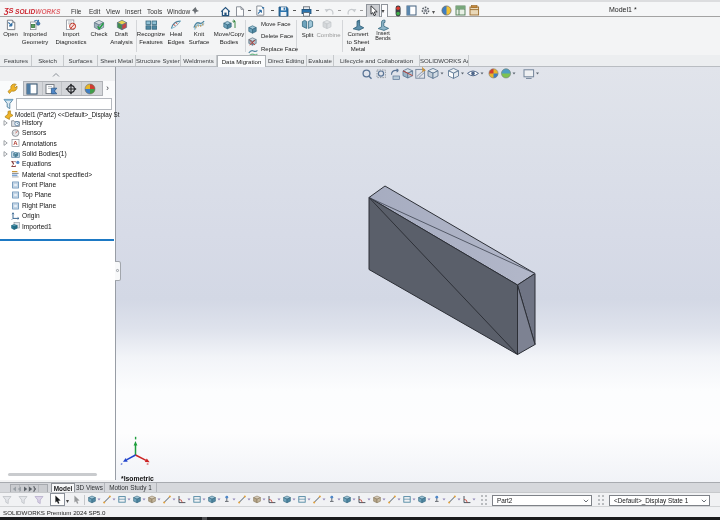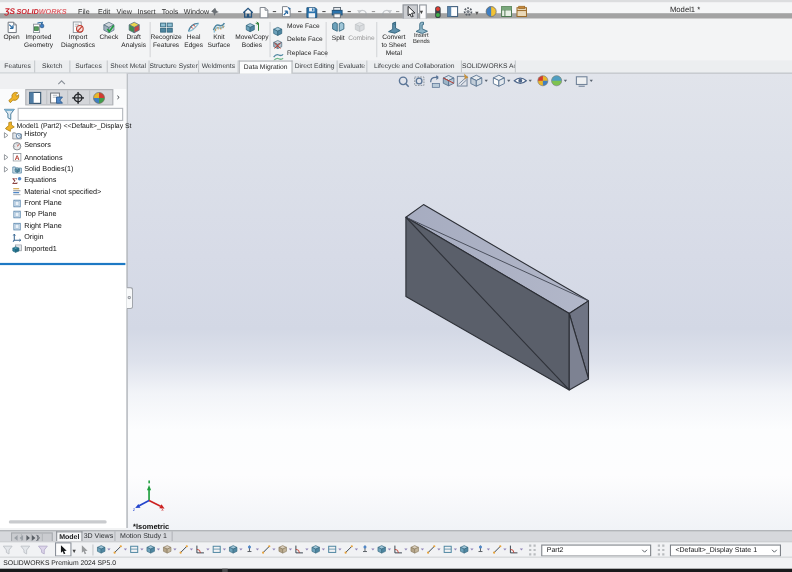--- a/index.html
+++ b/index.html
@@ -5,21 +5,21 @@
 #root{position:relative;width:720px;height:520px;background:#f2f3f4}
 .a{position:absolute}
 .lbl{font-size:6px;line-height:7.6px;color:#1c1c1c;text-align:center;white-space:nowrap}
 .tx{white-space:nowrap}
 </style></head>
 <body>
 <div id="root">
 
 <div class="a" id="vp" style="left:115px;top:67px;width:605px;height:415px;background:linear-gradient(180deg,#e1e4eb 0%,#dce0e9 18%,#d7dbe7 40%,#d3d8e5 56%,#dee2ec 63%,#f2f4f8 70%,#fcfdfe 78%,#fdfdfe 88%,#f1f3f7 100%)"></div>
 
-<div class="a" id="titlebar" style="left:0;top:0;width:720px;height:17px;background:#f5f6f7;border-top:2px solid #dcdddf;border-bottom:5px solid #a3a3a3">
+<div class="a" id="titlebar" style="left:0;top:0;width:720px;height:17px;background:#f5f6f7;border-top:2px solid #dcdddf;border-bottom:1px solid #a3a3a3">
  <div class="a tx" style="left:4px;top:4px;font-size:7.5px;font-weight:bold;font-style:italic;color:#cc2630">ƷS</div>
  <div class="a tx" style="left:15px;top:5.5px;font-size:6.6px;font-weight:bold;font-style:italic;color:#cc2630">SOLID<span style="color:#e0686e">WORKS</span></div>
  <div class="a tx" style="left:71px;top:5.5px;font-size:6.5px;color:#333">File</div>
  <div class="a tx" style="left:89px;top:5.5px;font-size:6.5px;color:#333">Edit</div>
  <div class="a tx" style="left:106px;top:5.5px;font-size:6.5px;color:#333">View</div>
  <div class="a tx" style="left:125px;top:5.5px;font-size:6.5px;color:#333">Insert</div>
  <div class="a tx" style="left:147px;top:5.5px;font-size:6.5px;color:#333">Tools</div>
  <div class="a tx" style="left:167px;top:5.5px;font-size:6.5px;color:#333">Window</div>
  <svg class="a" style="left:191px;top:4px" width="9" height="9" viewBox="0 0 9 9">
         <path d="M4.5 1 L6 4 L8 5 L5 6 L4 8.5 L3 5.5 L1 4.5 Z" fill="#6b7075"></path>

